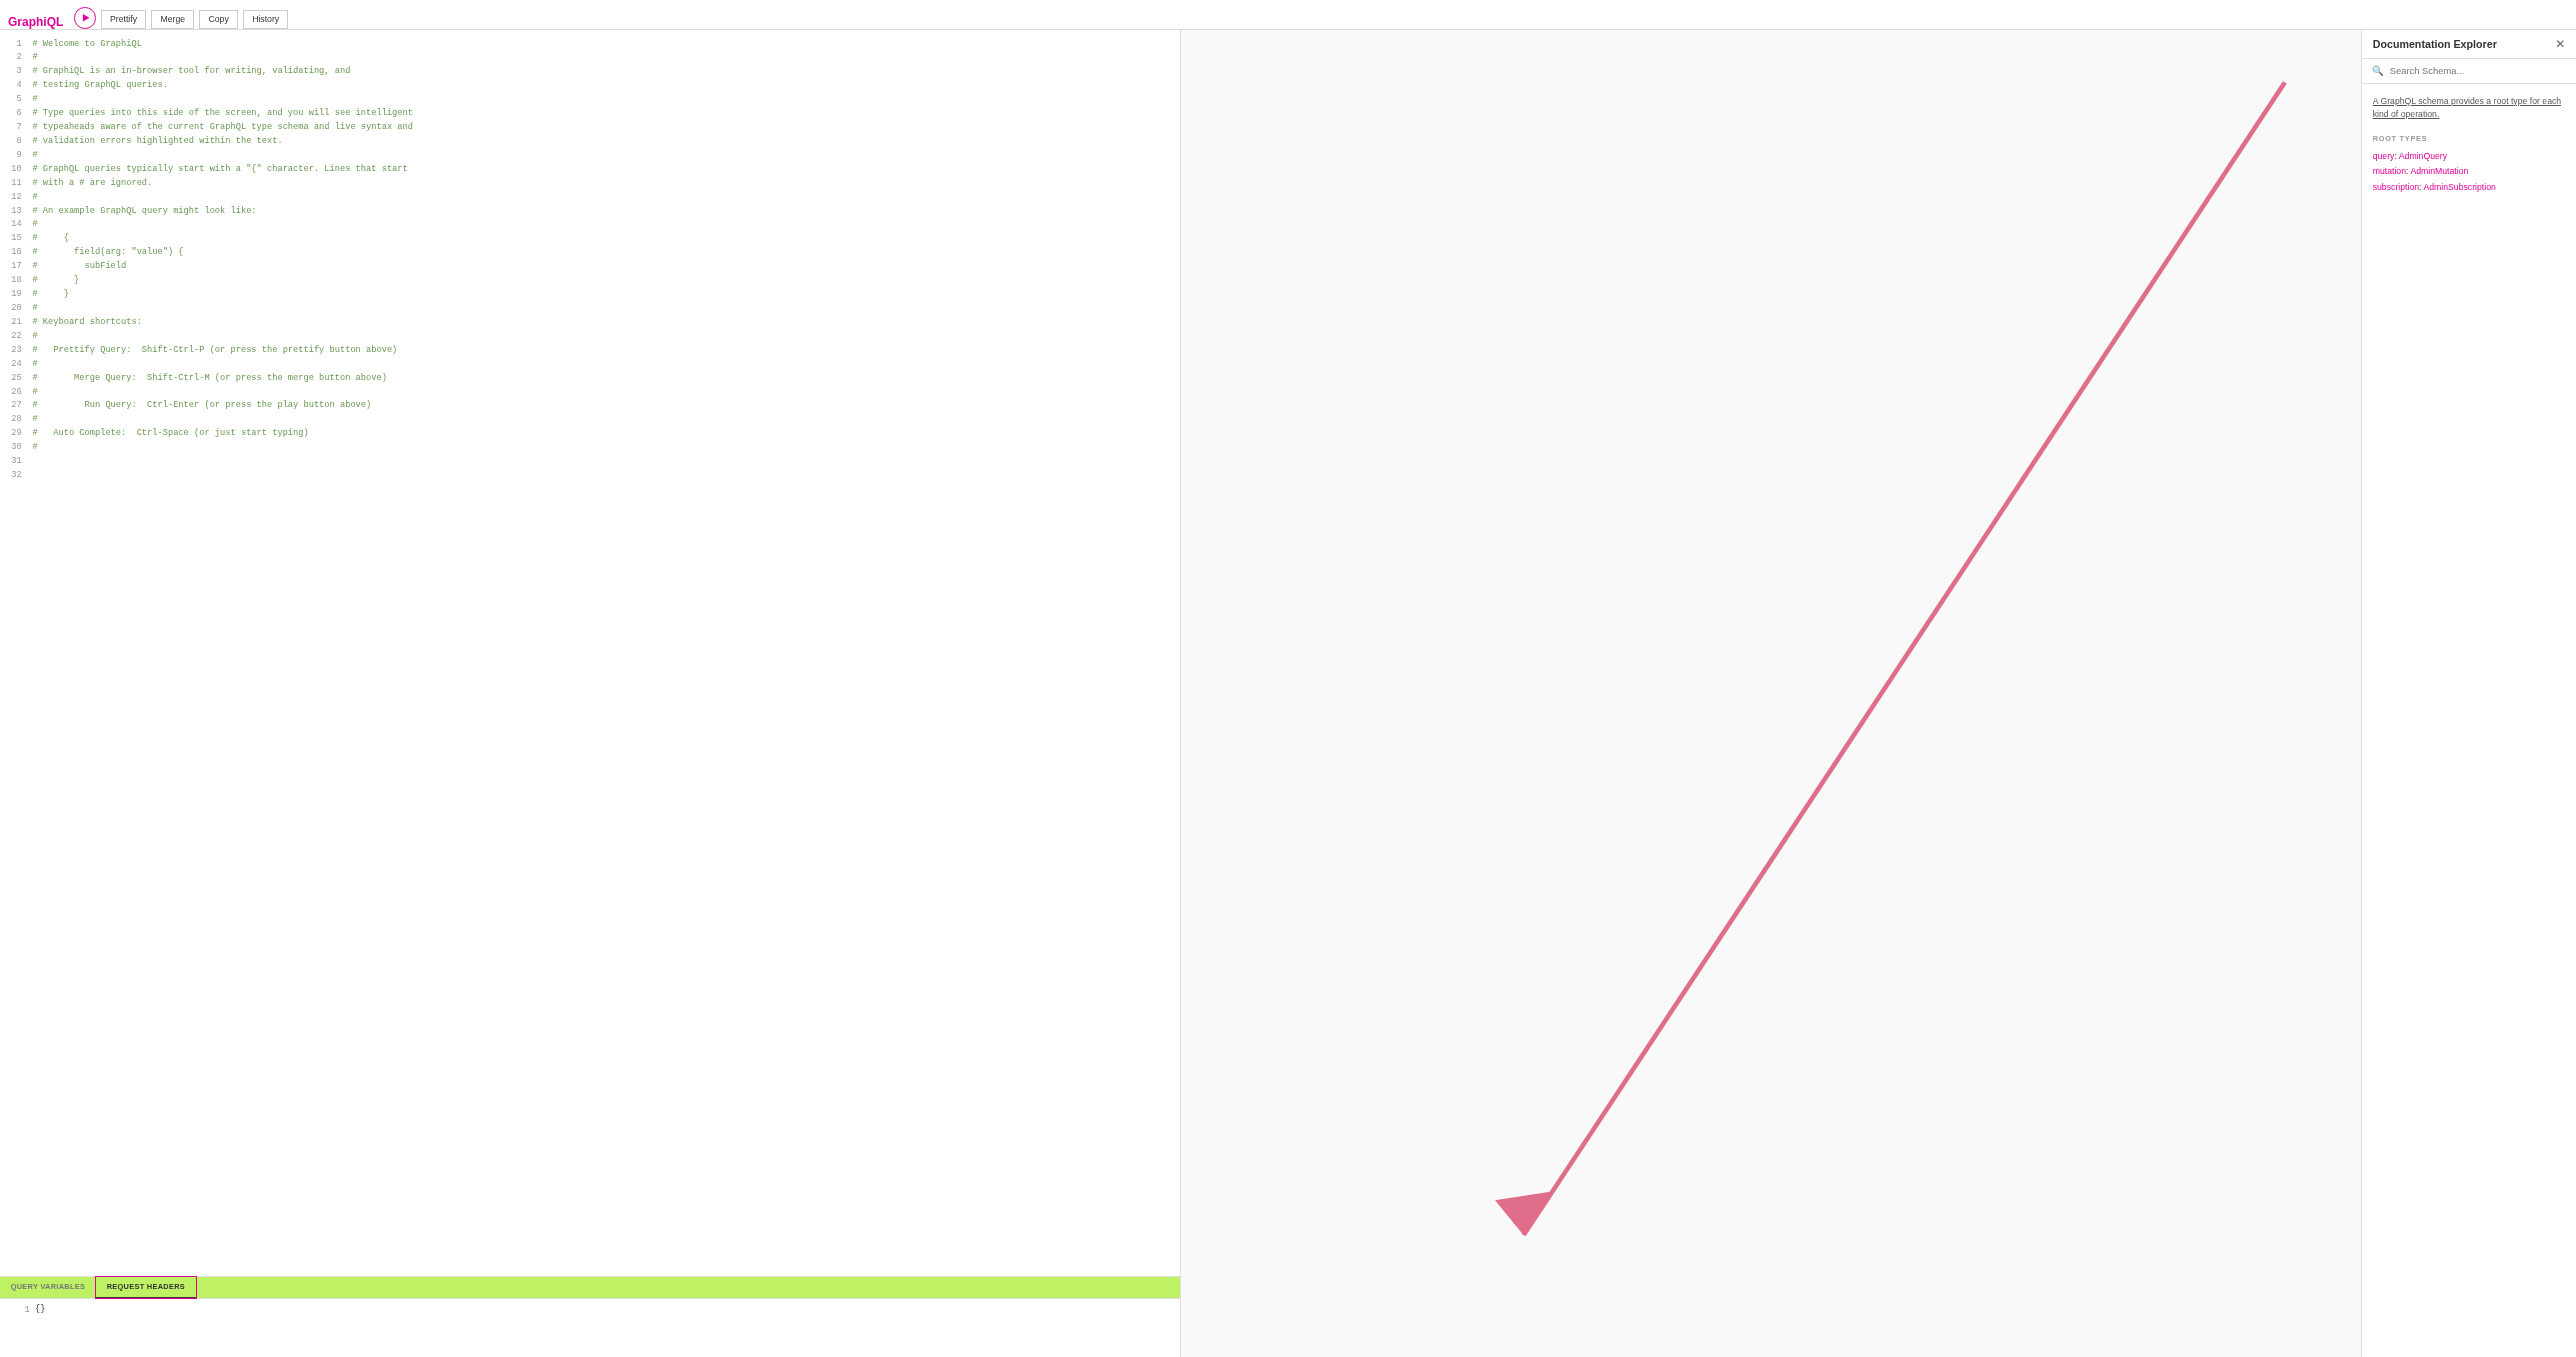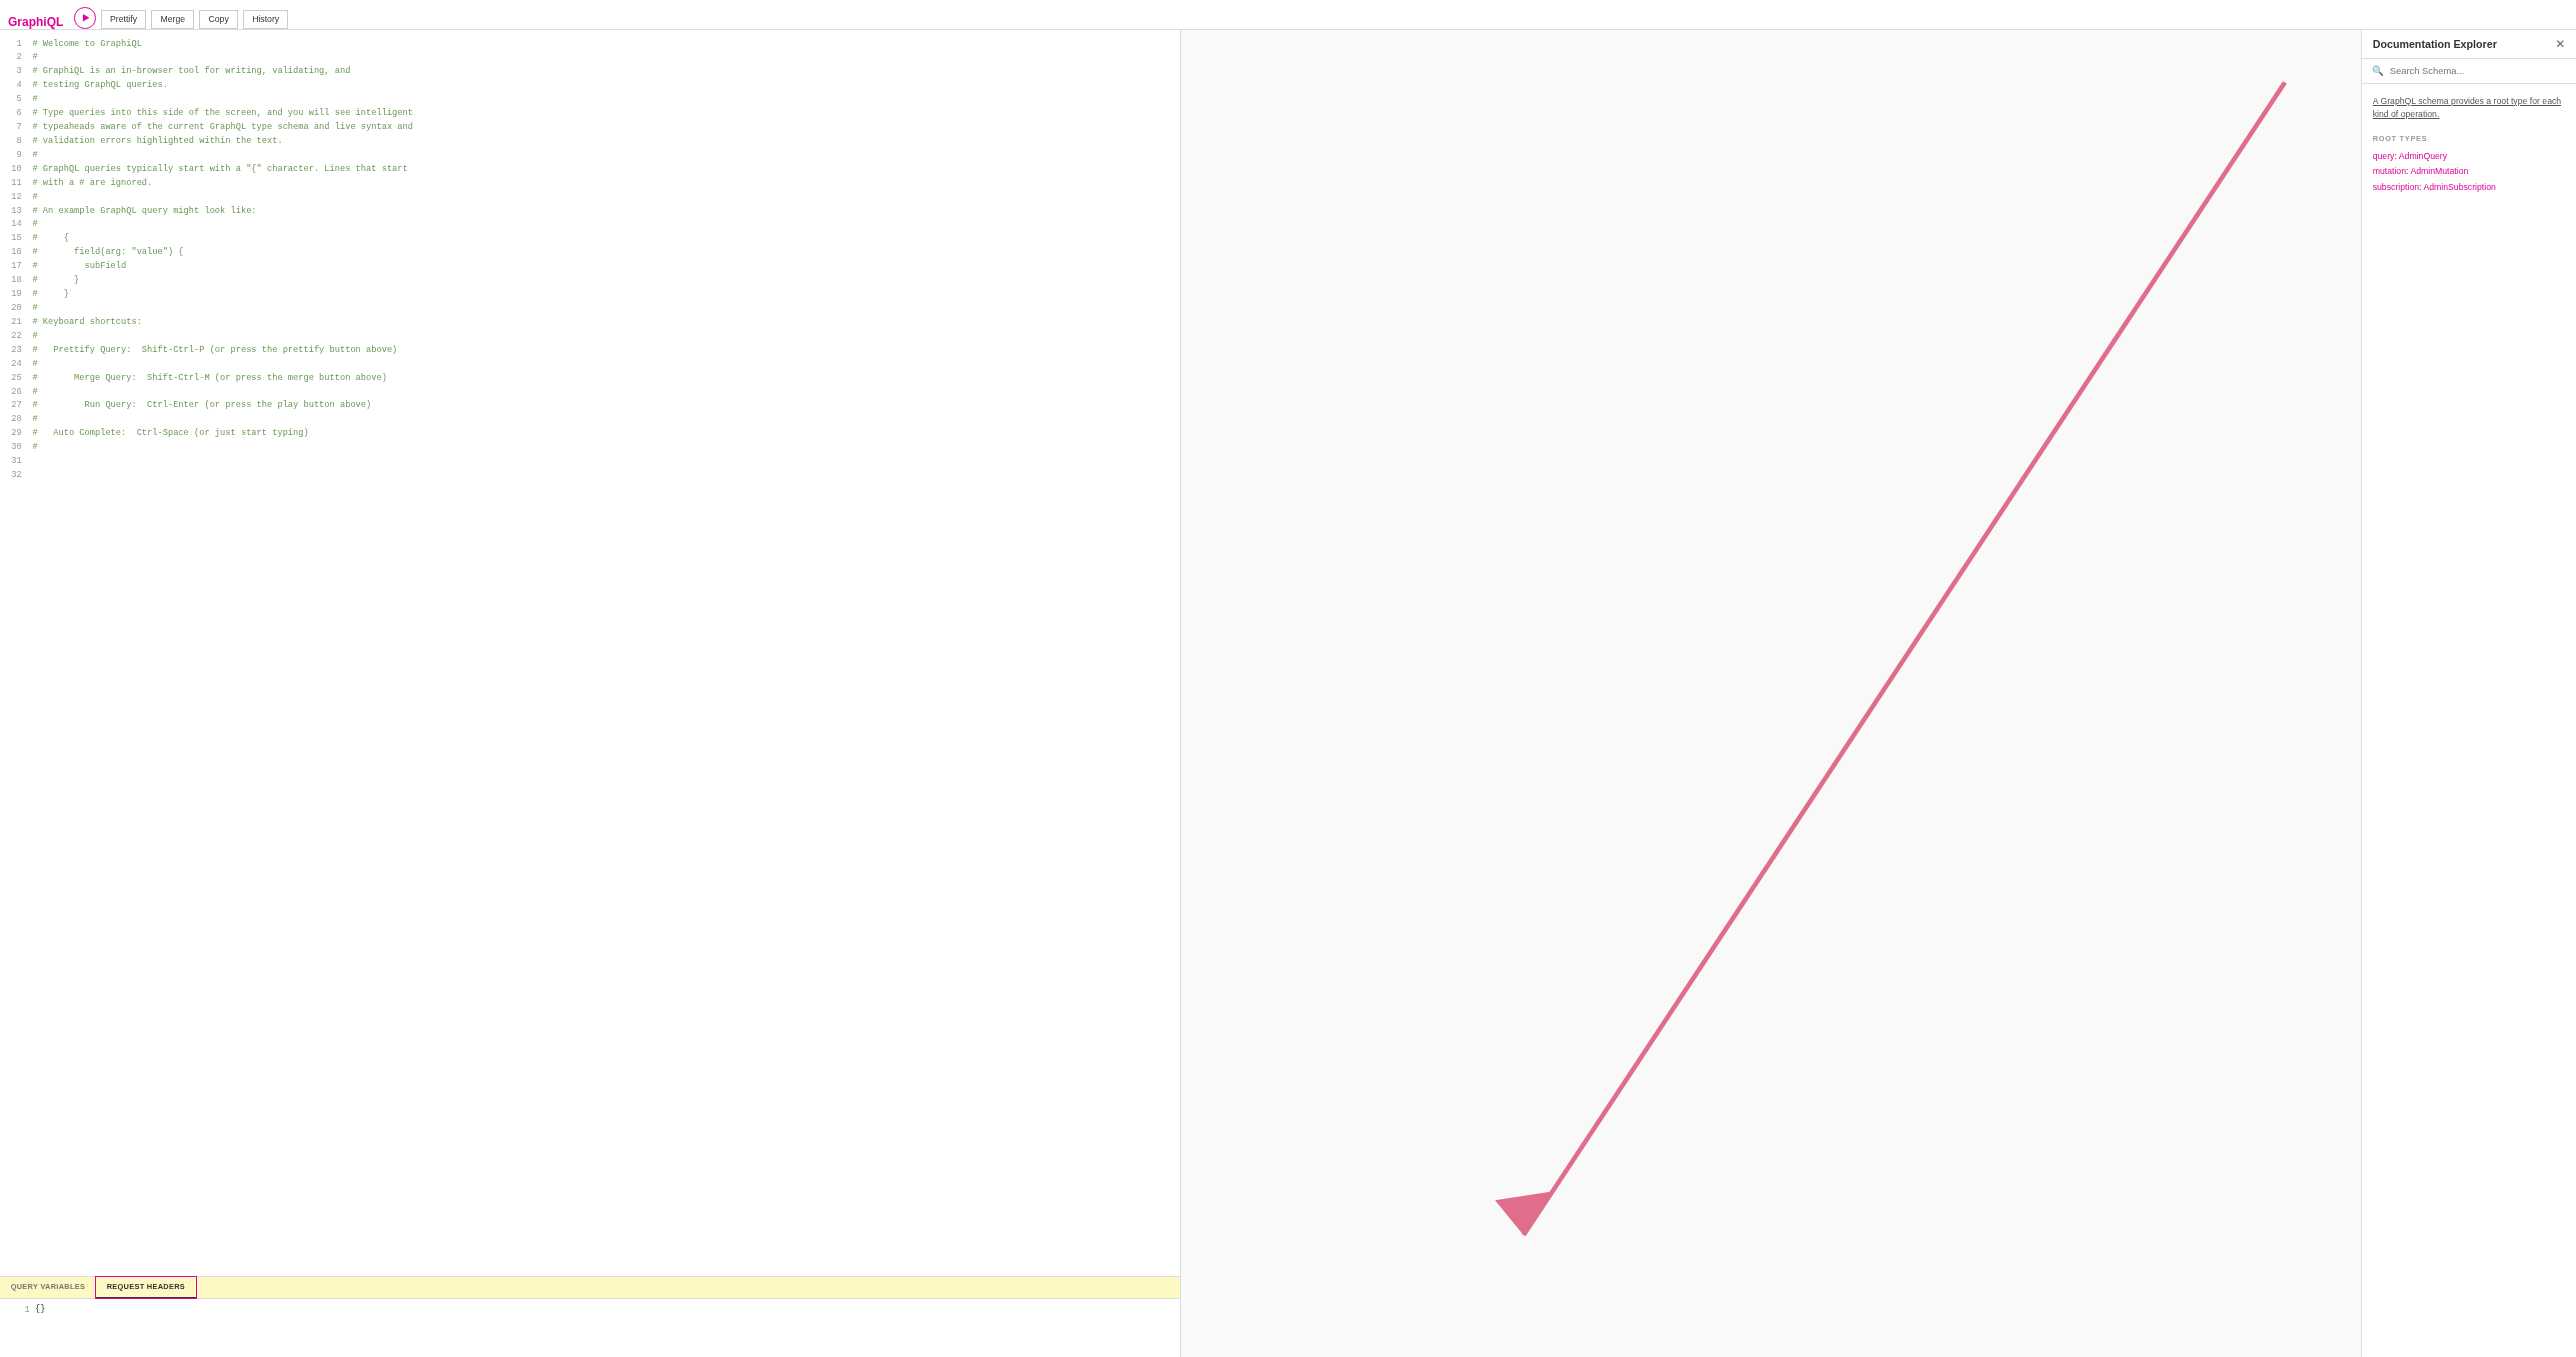--- a/index.html
+++ b/index.html
@@ -132,21 +132,21 @@
       border-top: 0.7px solid #ddd;
       display: flex;
       flex-direction: column;
       background: #fff;
       flex-shrink: 0;
     }
 
     .bottom-tabs {
       display: flex;
       border-bottom: 0.7px solid #ddd;
-      background: #fef9c3;
+      background: #bef264;
     }
 
     .bottom-tab {
       padding: 5.4px 10.7px;
       font-size: 7.4px;
       font-weight: 600;
       letter-spacing: 0.3px;
       color: #777;
       cursor: pointer;
       border-bottom: 1.3px solid transparent;

